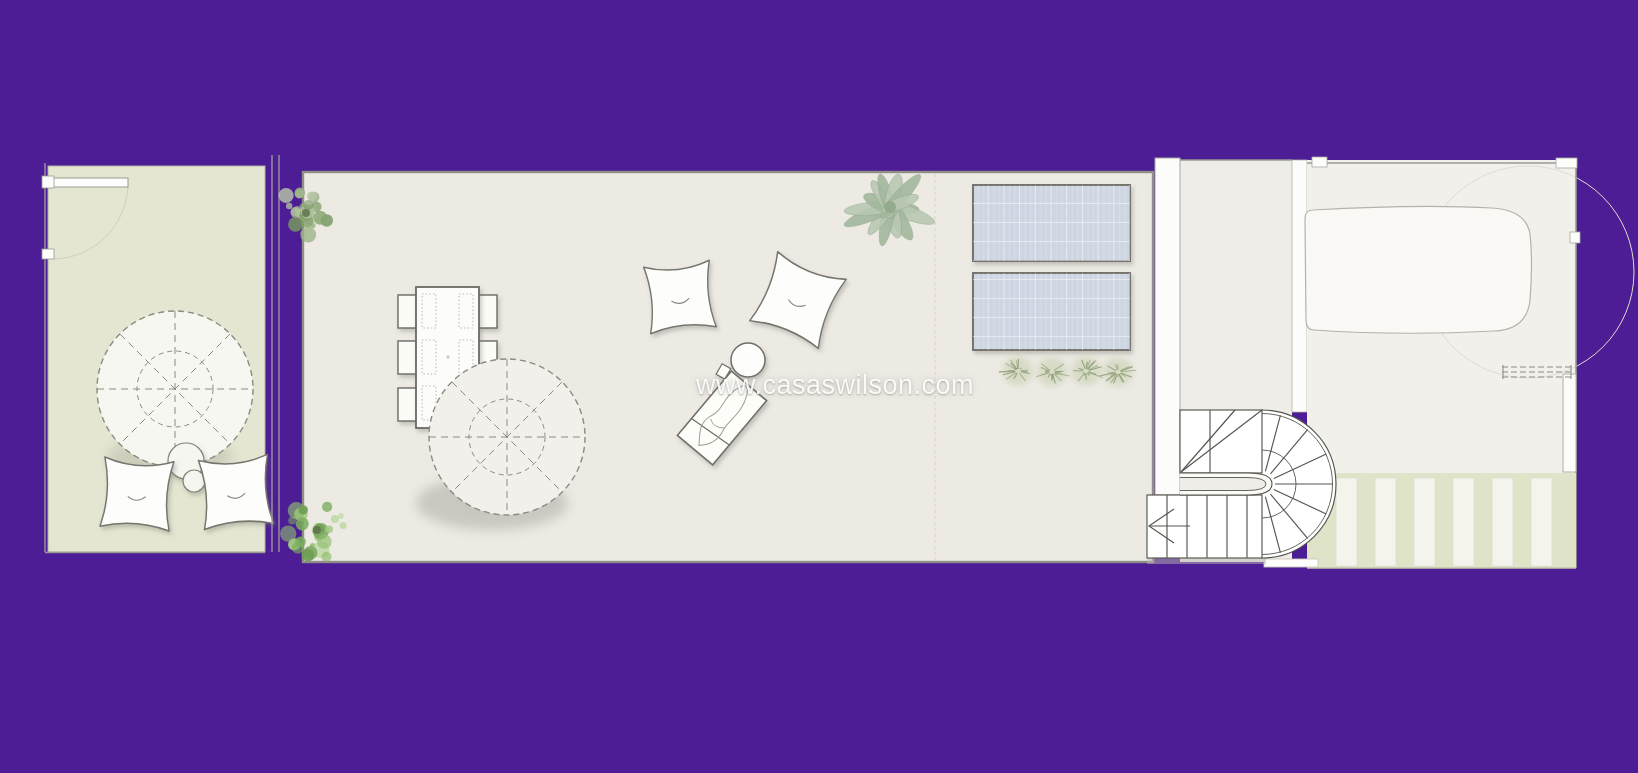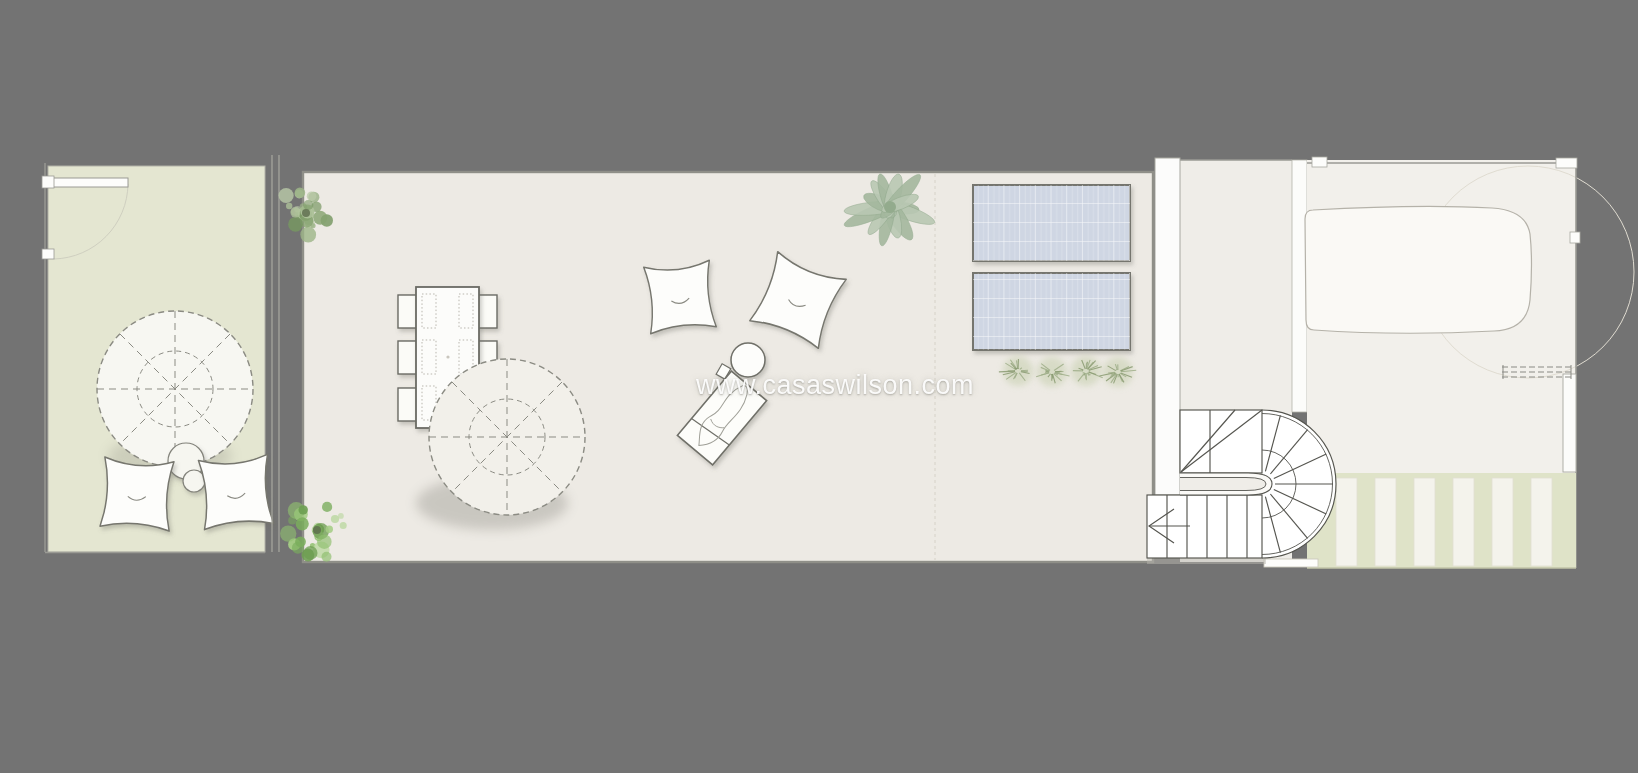--- a/index.html
+++ b/index.html
@@ -1,16 +1,16 @@
 <!DOCTYPE html>
 <html><head>
 <meta charset="utf-8">
 <style>
   html,body{margin:0;padding:0;background:#ffffff;width:1638px;height:773px;overflow:hidden;}
-  .canvas{position:relative;width:1638px;height:773px;background:#737373;font-family:"Liberation Sans",sans-serif;}
+  .canvas{position:relative;width:1638px;height:773px;background:#4c1d95;font-family:"Liberation Sans",sans-serif;}
   .plan-svg{position:absolute;left:0;top:0;}
   .watermark{
     position:absolute;left:696px;top:370px;width:300px;
     font-size:27px;font-weight:400;letter-spacing:0.5px;
     color:rgba(255,255,255,0.92);
     text-shadow:0 1px 2px rgba(125,123,115,0.55), 0 0 6px rgba(150,148,140,0.35);
     pointer-events:none;white-space:nowrap;
   }
 </style>
 </head>

